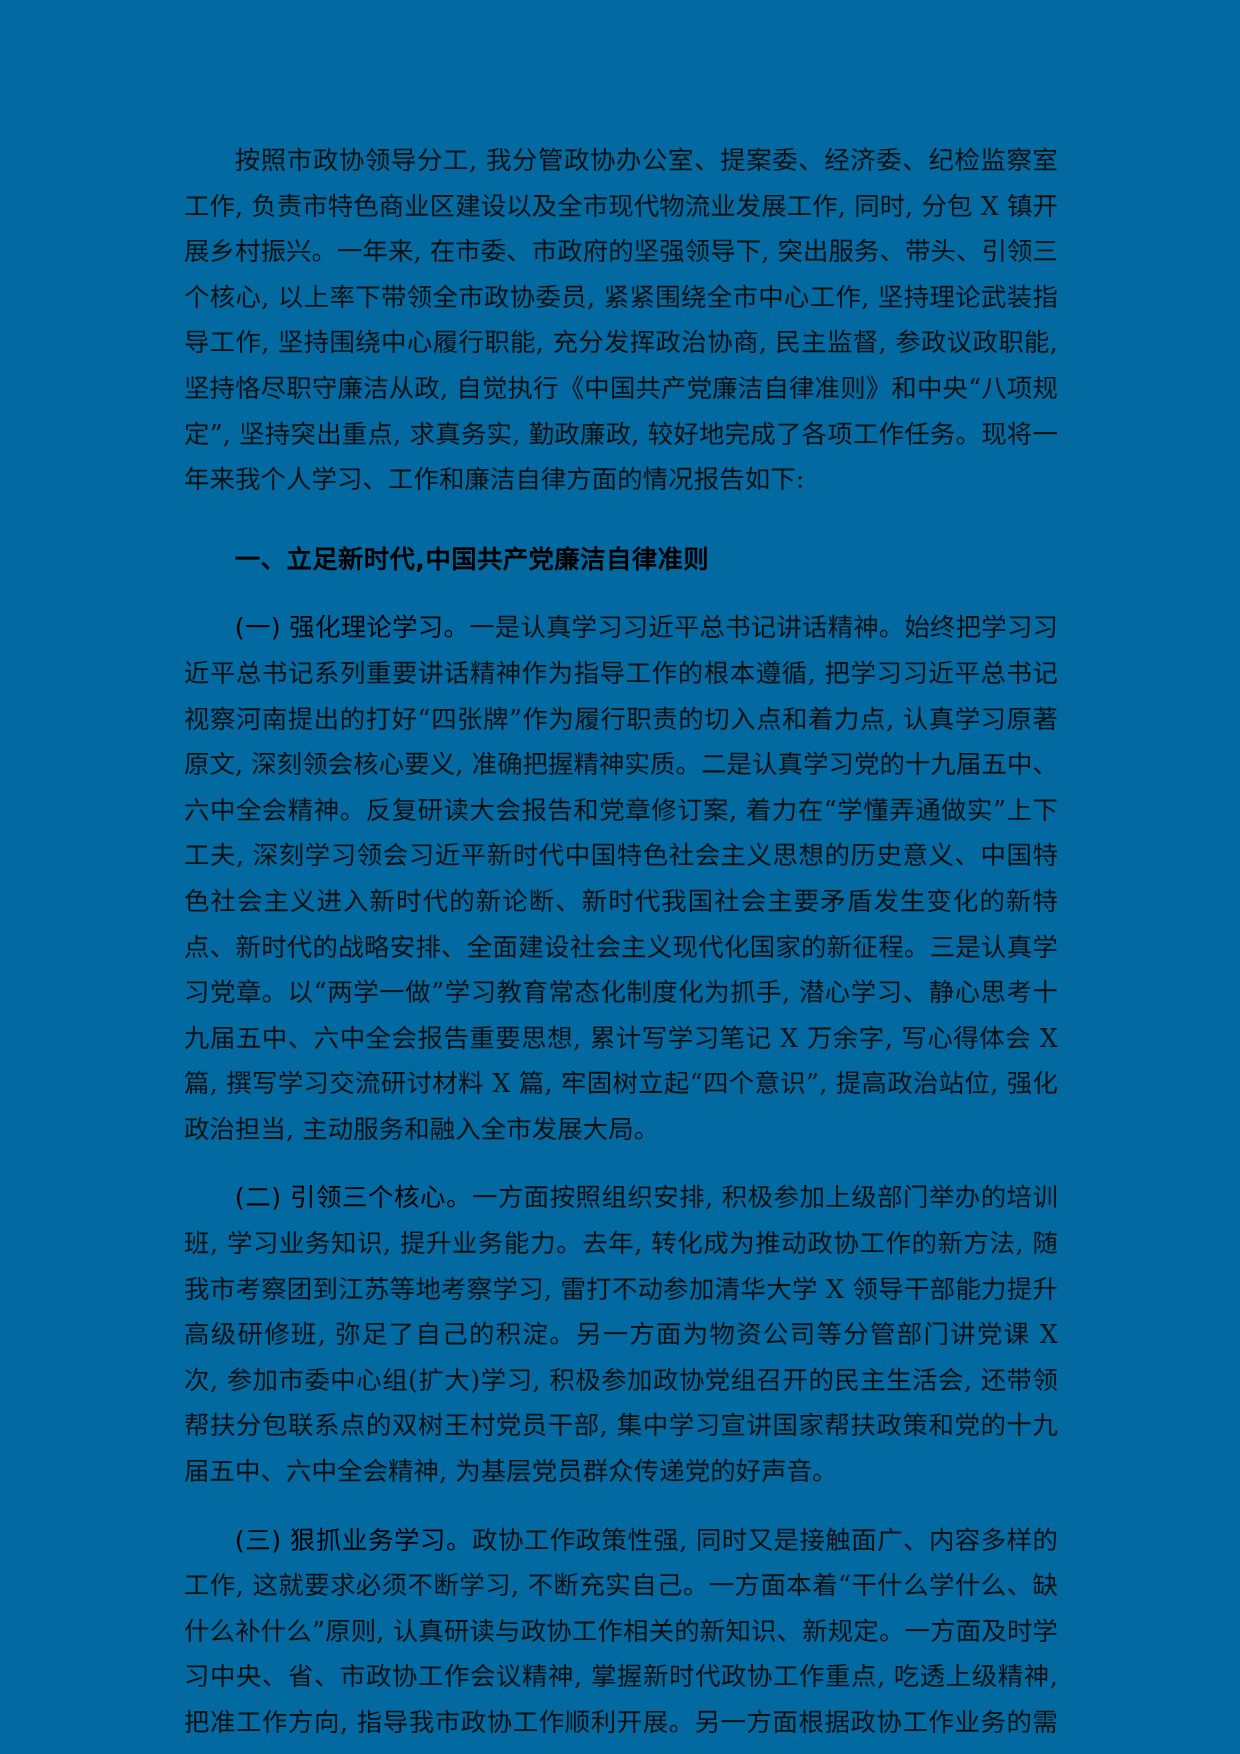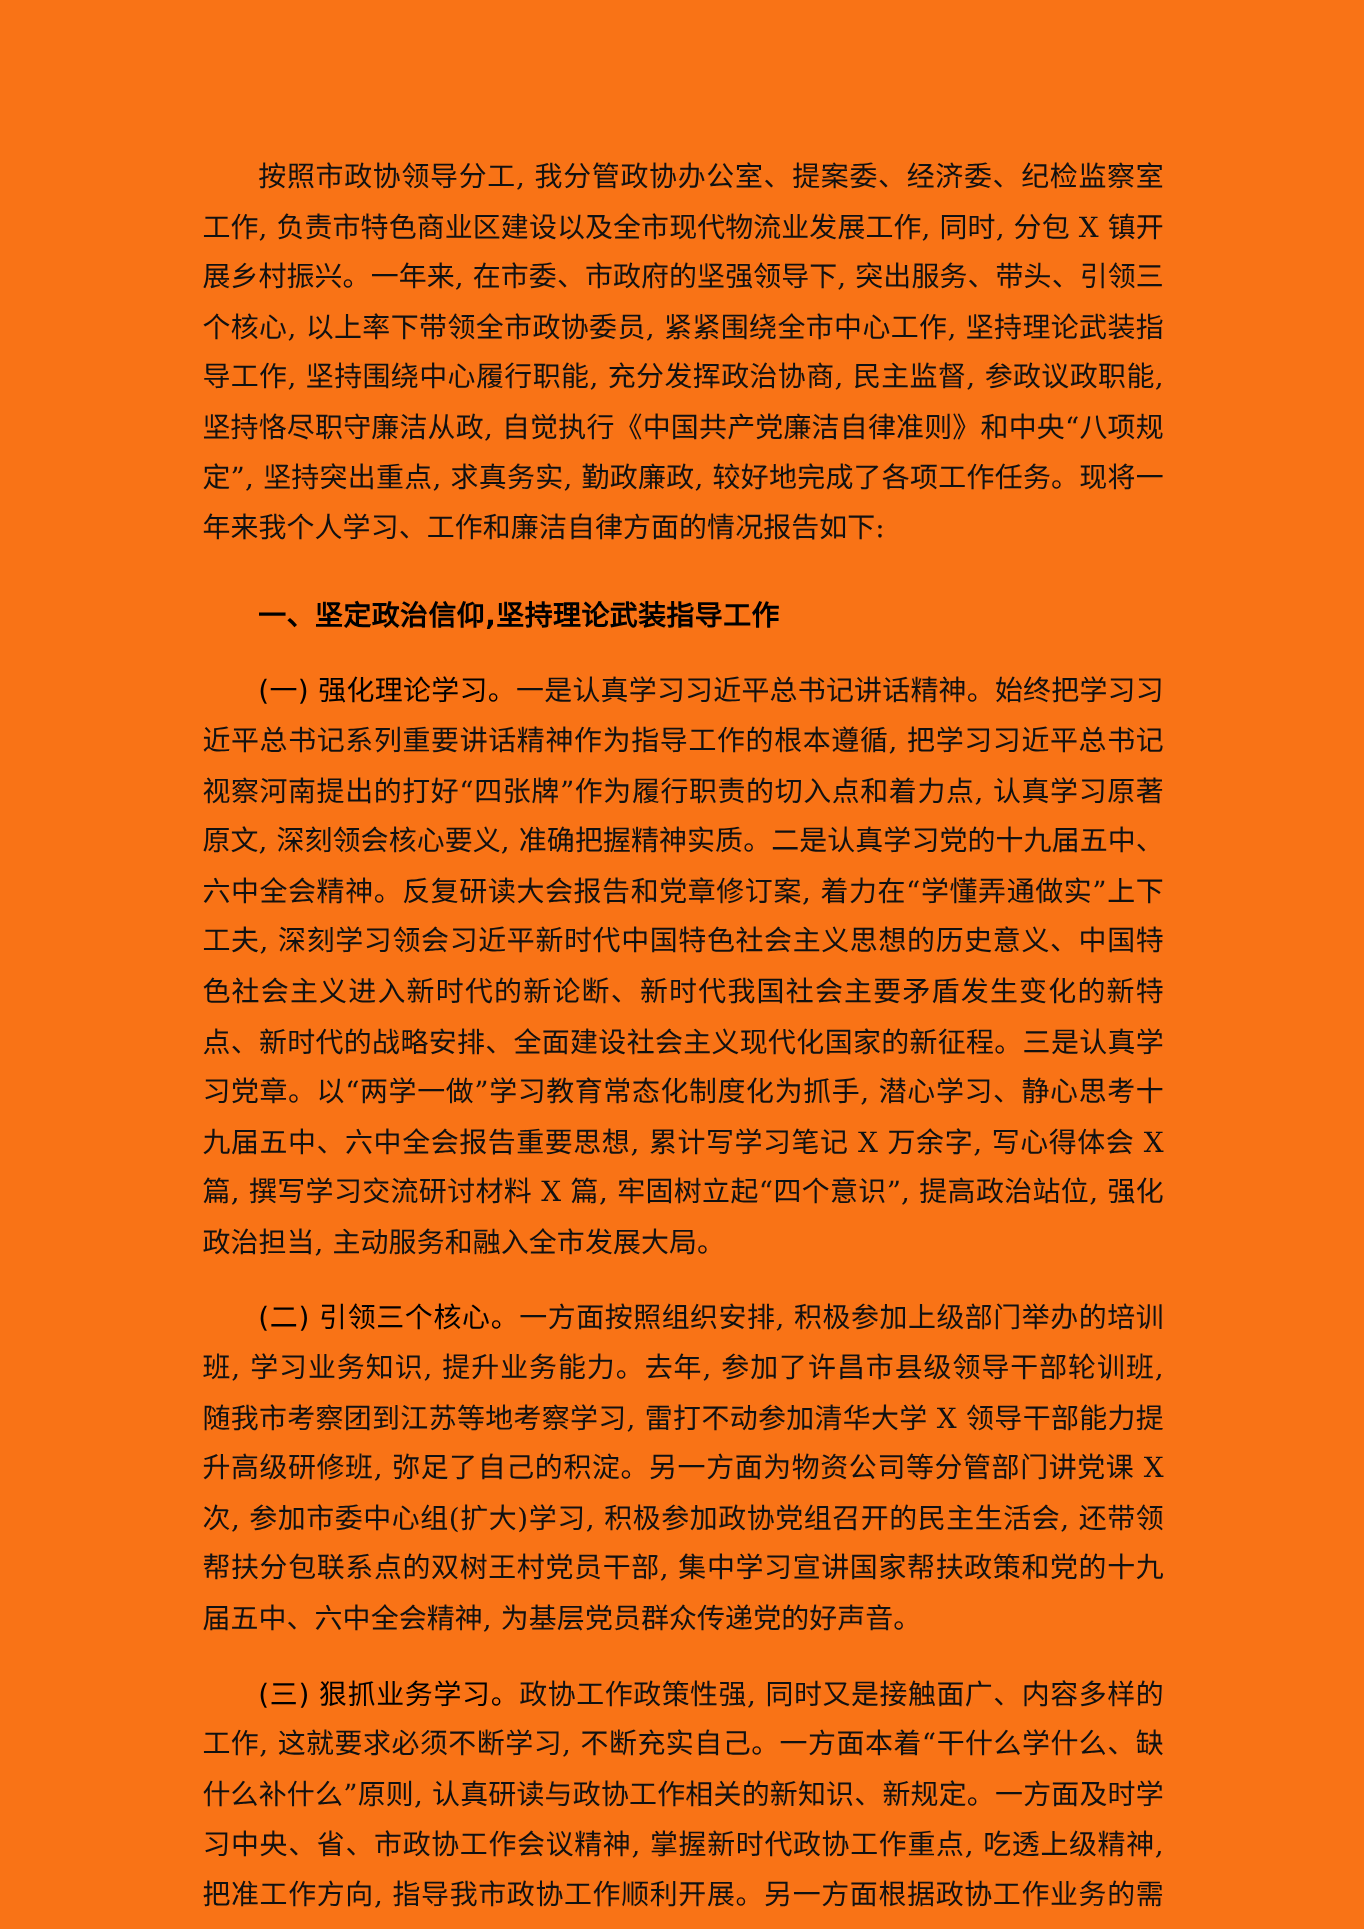--- a/index.html
+++ b/index.html
@@ -12,21 +12,21 @@
     width: 1240px;
     height: 1754px;
     font-family: "DejaVu Serif", "Liberation Serif", serif;
     color: #000000;
     overflow: hidden;
   }
   .page {
     position: relative;
     width: 1240px;
     height: 1754px;
-    background: #f97316;
+    background: #0369a1;
     box-sizing: border-box;
     padding: 138px 96px 0 184px;
   }
   .doc-body {
     width: 874px;
   }
   p.para {
     margin: 0 0 0 0;
     font-size: 25.4px;
     line-height: 45.6px;
@@ -68,23 +68,23 @@
   }
 </style>
 </head>
 <body>
 
 <div class="page">
   <div class="doc-body">
 
     <p class="para">按照市政协领导分工, 我分管政协办公室、提案委、经济委、纪检监察室工作, 负责市特色商业区建设以及全市现代物流业发展工作, 同时, 分包 X 镇开展乡村振兴。一年来, 在市委、市政府的坚强领导下, 突出服务、带头、引领三个核心, 以上率下带领全市政协委员, 紧紧围绕全市中心工作, 坚持理论武装指导工作, 坚持围绕中心履行职能, 充分发挥政治协商, 民主监督, 参政议政职能, 坚持恪尽职守廉洁从政, 自觉执行《中国共产党廉洁自律准则》和中央“八项规定”, 坚持突出重点, 求真务实, 勤政廉政, 较好地完成了各项工作任务。现将一年来我个人学习、工作和廉洁自律方面的情况报告如下:</p>
 
-    <h2 class="heading">一、坚定政治信仰,坚持理论武装指导工作</h2>
+    <h2 class="heading">一、立足新时代,中国共产党廉洁自律准则</h2>
 
 
     <p class="para sub-head-para"><span class="run-bold">(一) 强化理论学习。</span><span>一是认真学习习近平总书记讲话精神。始终把学习习近平总书记系列重要讲话精神作为指导工作的根本遵循, 把学习习近平总书记视察河南提出的打好“四张牌”作为履行职责的切入点和着力点, 认真学习原著原文, 深刻领会核心要义, 准确把握精神实质。二是认真学习党的十九届五中、六中全会精神。反复研读大会报告和党章修订案, 着力在“学懂弄通做实”上下工夫, 深刻学习领会习近平新时代中国特色社会主义思想的历史意义、中国特色社会主义进入新时代的新论断、新时代我国社会主要矛盾发生变化的新特点、新时代的战略安排、全面建设社会主义现代化国家的新征程。三是认真学习党章。以“两学一做”学习教育常态化制度化为抓手, 潜心学习、静心思考十九届五中、六中全会报告重要思想, 累计写学习笔记 X 万余字, 写心得体会 X 篇, 撰写学习交流研讨材料 X 篇, 牢固树立起“四个意识”, 提高政治站位, 强化政治担当, 主动服务和融入全市发展大局。</span></p>
 
-    <p class="para sub-head-para"><span class="run-bold">(二) 引领三个核心。</span><span>一方面按照组织安排, 积极参加上级部门举办的培训班, 学习业务知识, 提升业务能力。去年, 参加了许昌市县级领导干部轮训班, 随我市考察团到江苏等地考察学习, 雷打不动参加清华大学 X 领导干部能力提升高级研修班, 弥足了自己的积淀。另一方面为物资公司等分管部门讲党课 X 次, 参加市委中心组(扩大)学习, 积极参加政协党组召开的民主生活会, 还带领帮扶分包联系点的双树王村党员干部, 集中学习宣讲国家帮扶政策和党的十九届五中、六中全会精神, 为基层党员群众传递党的好声音。</span></p>
+    <p class="para sub-head-para"><span class="run-bold">(二) 引领三个核心。</span><span>一方面按照组织安排, 积极参加上级部门举办的培训班, 学习业务知识, 提升业务能力。去年, 转化成为推动政协工作的新方法, 随我市考察团到江苏等地考察学习, 雷打不动参加清华大学 X 领导干部能力提升高级研修班, 弥足了自己的积淀。另一方面为物资公司等分管部门讲党课 X 次, 参加市委中心组(扩大)学习, 积极参加政协党组召开的民主生活会, 还带领帮扶分包联系点的双树王村党员干部, 集中学习宣讲国家帮扶政策和党的十九届五中、六中全会精神, 为基层党员群众传递党的好声音。</span></p>
 
     <p class="para sub-head-para"><span class="run-bold">(三) 狠抓业务学习。</span><span>政协工作政策性强, 同时又是接触面广、内容多样的工作, 这就要求必须不断学习, 不断充实自己。一方面本着“干什么学什么、缺什么补什么”原则, 认真研读与政协工作相关的新知识、新规定。一方面及时学习中央、省、市政协工作会议精神, 掌握新时代政协工作重点, 吃透上级精神, 把准工作方向, 指导我市政协工作顺利开展。另一方面根据政协工作业务的需求, 经常性地学习政协新《章程》《中共中央关于加强人民政协工作的意见》等人民政协理论和业务知识, 认真领会、用心思考、学以致用、推动工作, 增强履职能力和水平, 真正做到懂政协、会协商、善议政, 用所学知识充分运用到实际中, 转化成为推动政协工作的新方法、新举措。</span></p>
 
   </div>
 </div>
 
 </body></html>

